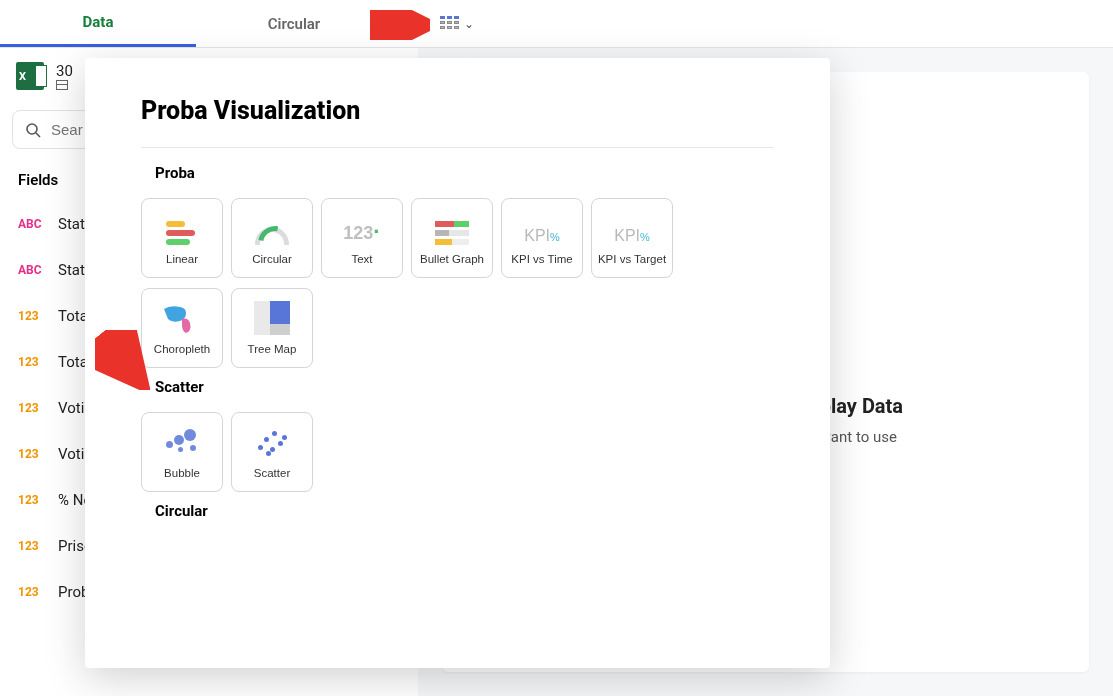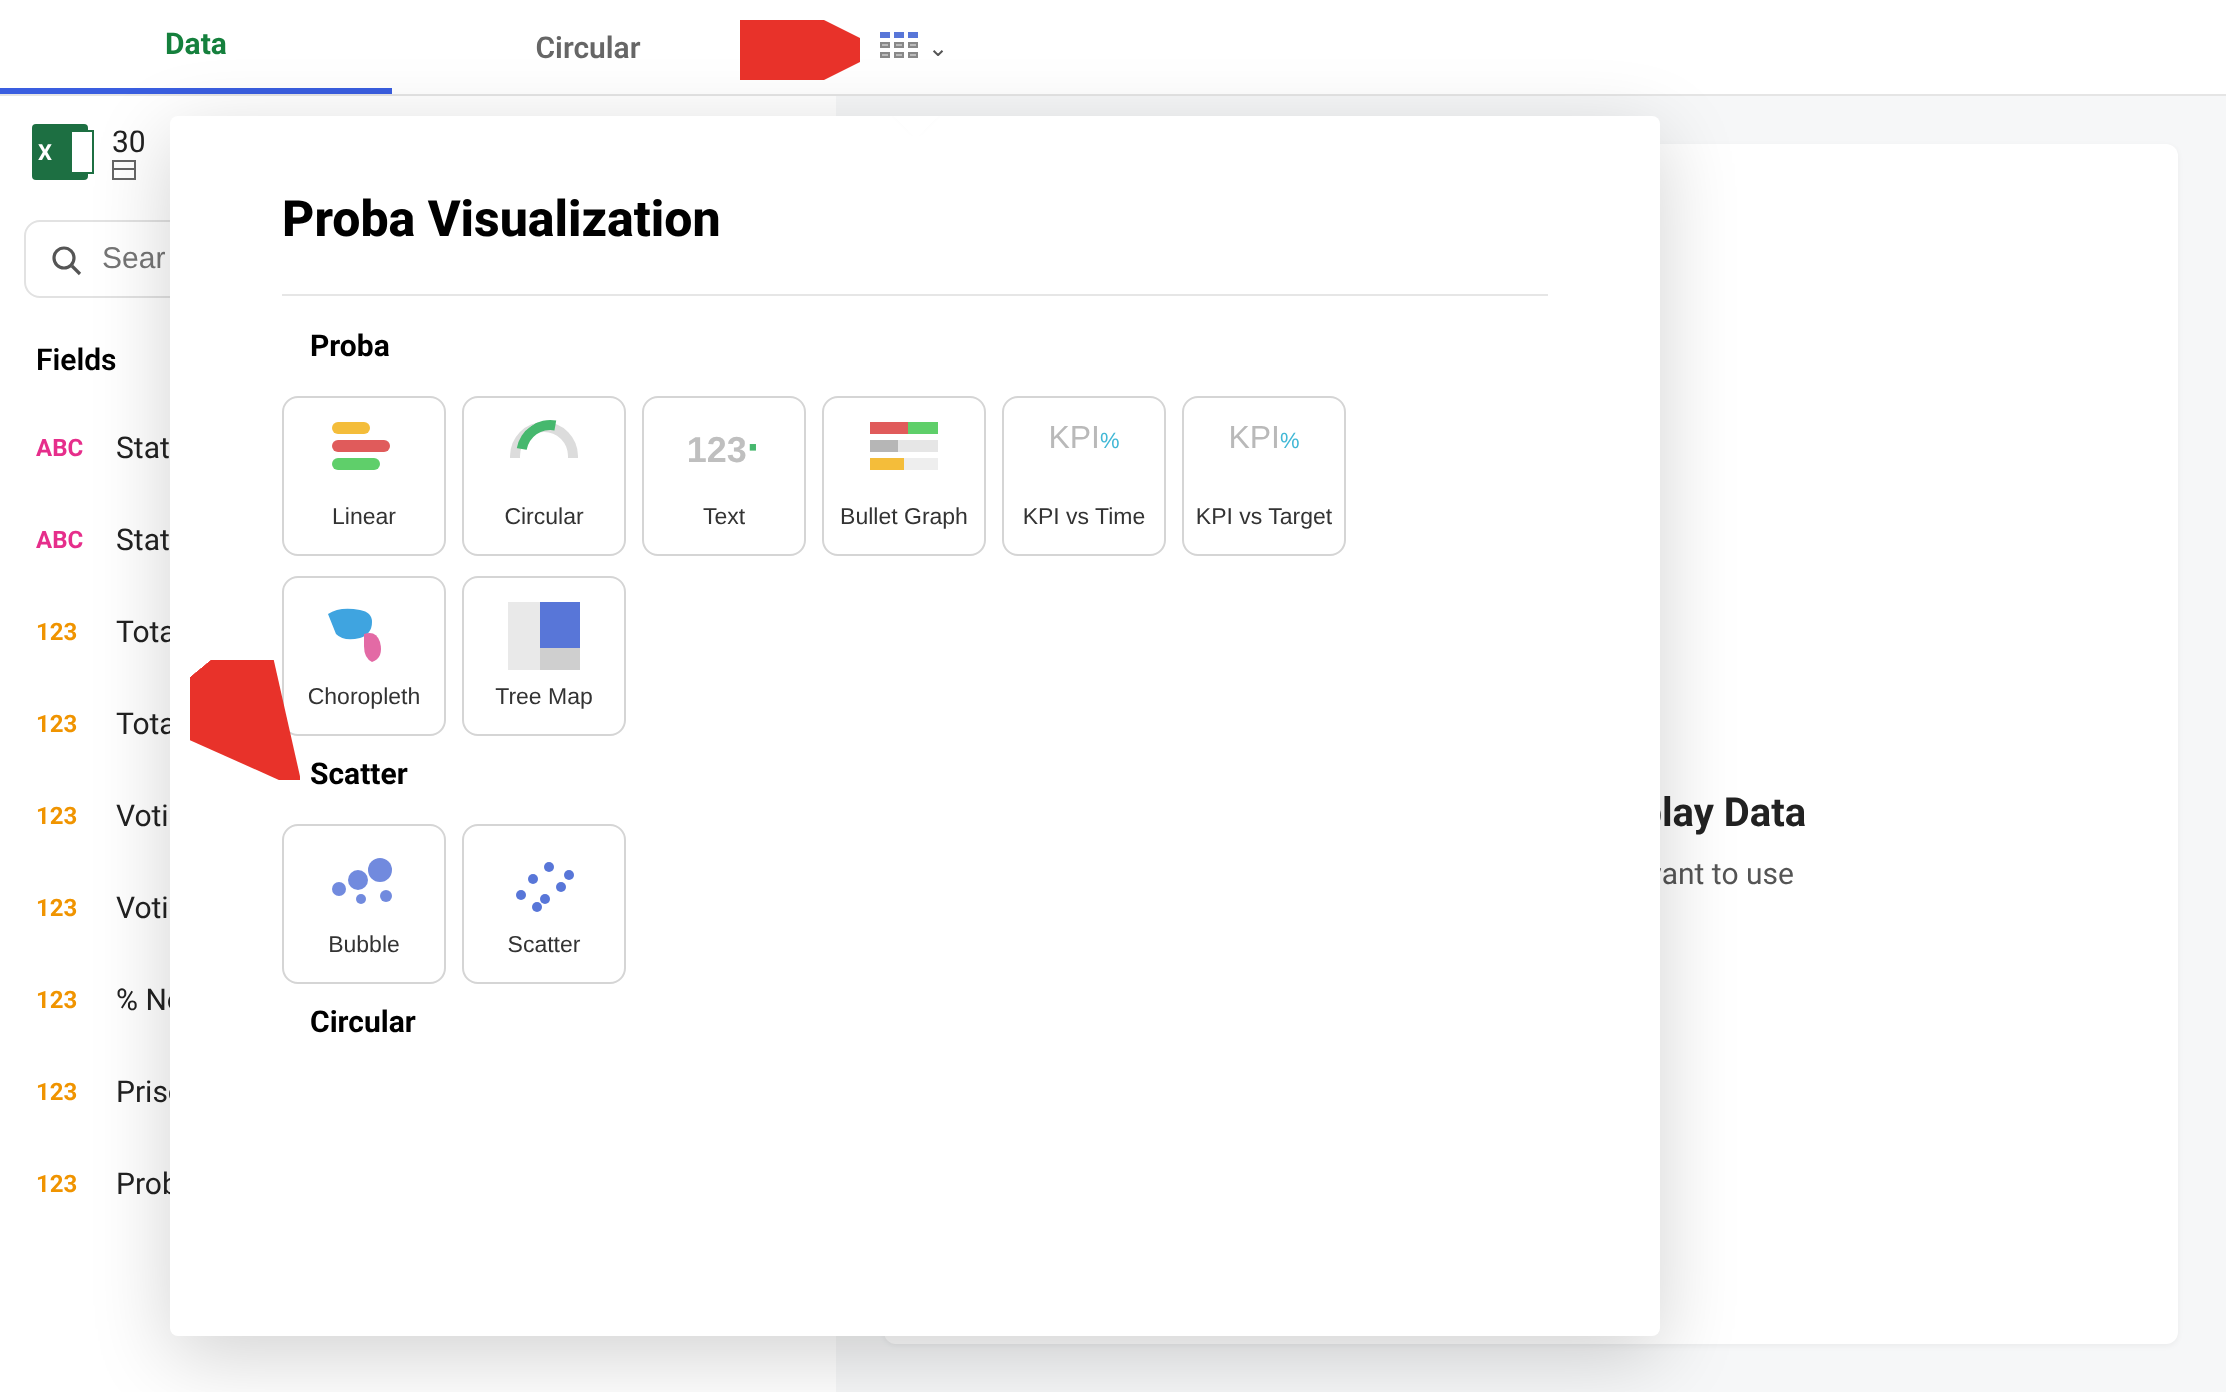--- a/index.html
+++ b/index.html
@@ -48,21 +48,21 @@
   .drop-sub { font-size: 15px; color: #555; }
 
   .popover { position: absolute; left: 85px; top: 58px; width: 745px; height: 610px; background: #fff; border-radius: 4px; box-shadow: 0 10px 40px rgba(0,0,0,0.18); z-index: 100; padding: 38px 56px 20px 56px; overflow: hidden; }
   .popover::before { content:""; position:absolute; top:-8px; left: 365px; width:16px; height:16px; background:#fff; transform:rotate(45deg); box-shadow:-2px -2px 4px rgba(0,0,0,0.05); }
   .pop-title { font-size: 25px; font-weight: 800; margin-bottom: 22px; }
   .pop-hr { border: none; border-top: 1px solid #e6e6e6; margin-bottom: 16px; }
   .cat-label { font-size: 15px; font-weight: 700; padding-left: 14px; margin-bottom: 16px; margin-top: 8px; }
   .chip-row { display: flex; gap: 8px; flex-wrap: wrap; margin-bottom: 10px; }
   .chip { width: 82px; height: 80px; border: 1px solid #d5d5d5; border-radius: 8px; display: flex; flex-direction: column; align-items: center; justify-content: center; gap: 8px; cursor: pointer; background:#fff; }
   .chip-lbl { font-size: 11.5px; color: #333; }
-  .chip-ico { width: 42px; height: 34px; display:flex; align-items:flex-start; justify-content:center; }
+  .chip-ico { width: 42px; height: 34px; display:flex; align-items:flex-end; justify-content:center; }
 
   
   .linear { display:flex; flex-direction:column; gap:3px; width:32px; }
   .linear span { height:6px; border-radius:3px; }
   .linear span:nth-child(1){ width:60%; background:#f4bd3a; }
   .linear span:nth-child(2){ width:90%; background:#e05b5b; }
   .linear span:nth-child(3){ width:75%; background:#5fcf6a; }
 
   .circular { width:34px; height:18px; border:5px solid #dcdcdc; border-bottom:none; border-top-left-radius:40px; border-top-right-radius:40px; position:relative; }
   .circular::after{ content:""; position:absolute; inset:-5px; border:5px solid transparent; border-top-color:#46b86e; border-top-left-radius:40px; border-top-right-radius:40px; transform:rotate(-35deg); }

